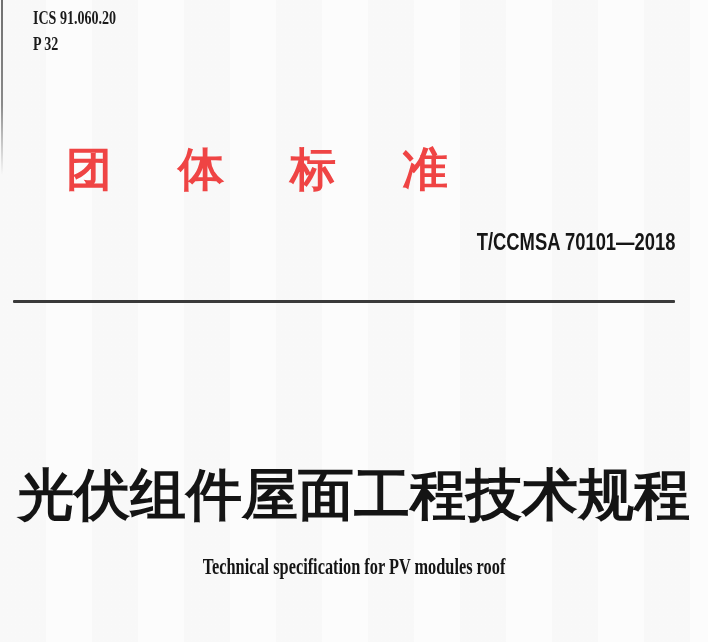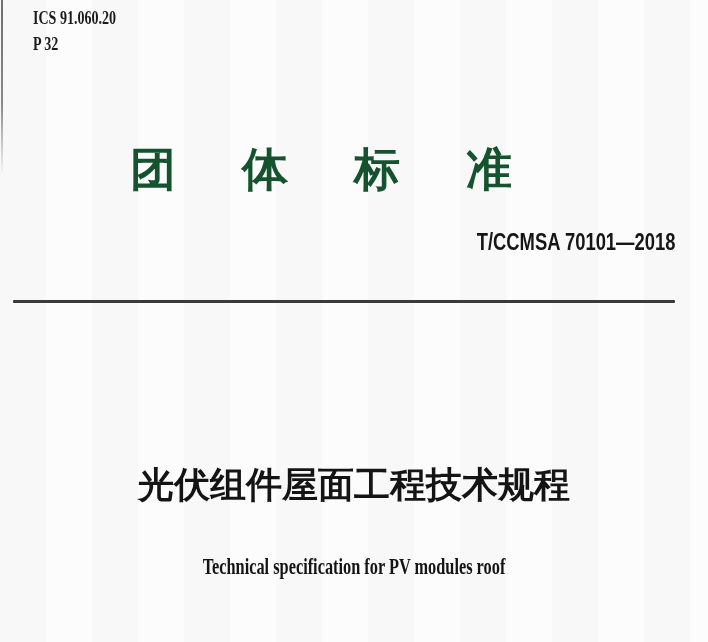--- a/index.html
+++ b/index.html
@@ -40,25 +40,25 @@
     line-height: 1;
     white-space: nowrap;
     transform: scaleX(0.78);
     transform-origin: 0 0;
     font-family: "Liberation Serif", "DejaVu Serif", serif;
   }
 
   
   .standard-type {
     top: 147px; left: 0; right: 0;
-    text-align: center;
     font-size: 46px; font-weight: bold;
     line-height: 1;
-    color: #14532d;
+    color: #ef4444;
     letter-spacing: 66px;
+    padding-left: 66px; 
     white-space: nowrap;
     font-family: "Liberation Serif", "DejaVu Serif", serif;
   }
 
   
   .standard-number {
     top: 231px; right: 33px;
     font-size: 23px; font-weight: bold;
     line-height: 1;
     white-space: nowrap;
@@ -73,21 +73,21 @@
     top: 300px; left: 13px; right: 33px;
     height: 3px;
     background: #3a3a3a;
     border-radius: 1px;
   }
 
   
   .title-cn {
     top: 467px; left: 0; right: 0;
     text-align: center;
-    font-size: 36px; font-weight: bold;
+    font-size: 56px; font-weight: bold;
     line-height: 1;
     letter-spacing: 0px;
     color: #141414;
     white-space: nowrap;
     font-family: "Liberation Sans", "DejaVu Sans", sans-serif;
   }
 
   
   .title-en {
     top: 554px; left: 0; right: 0;

